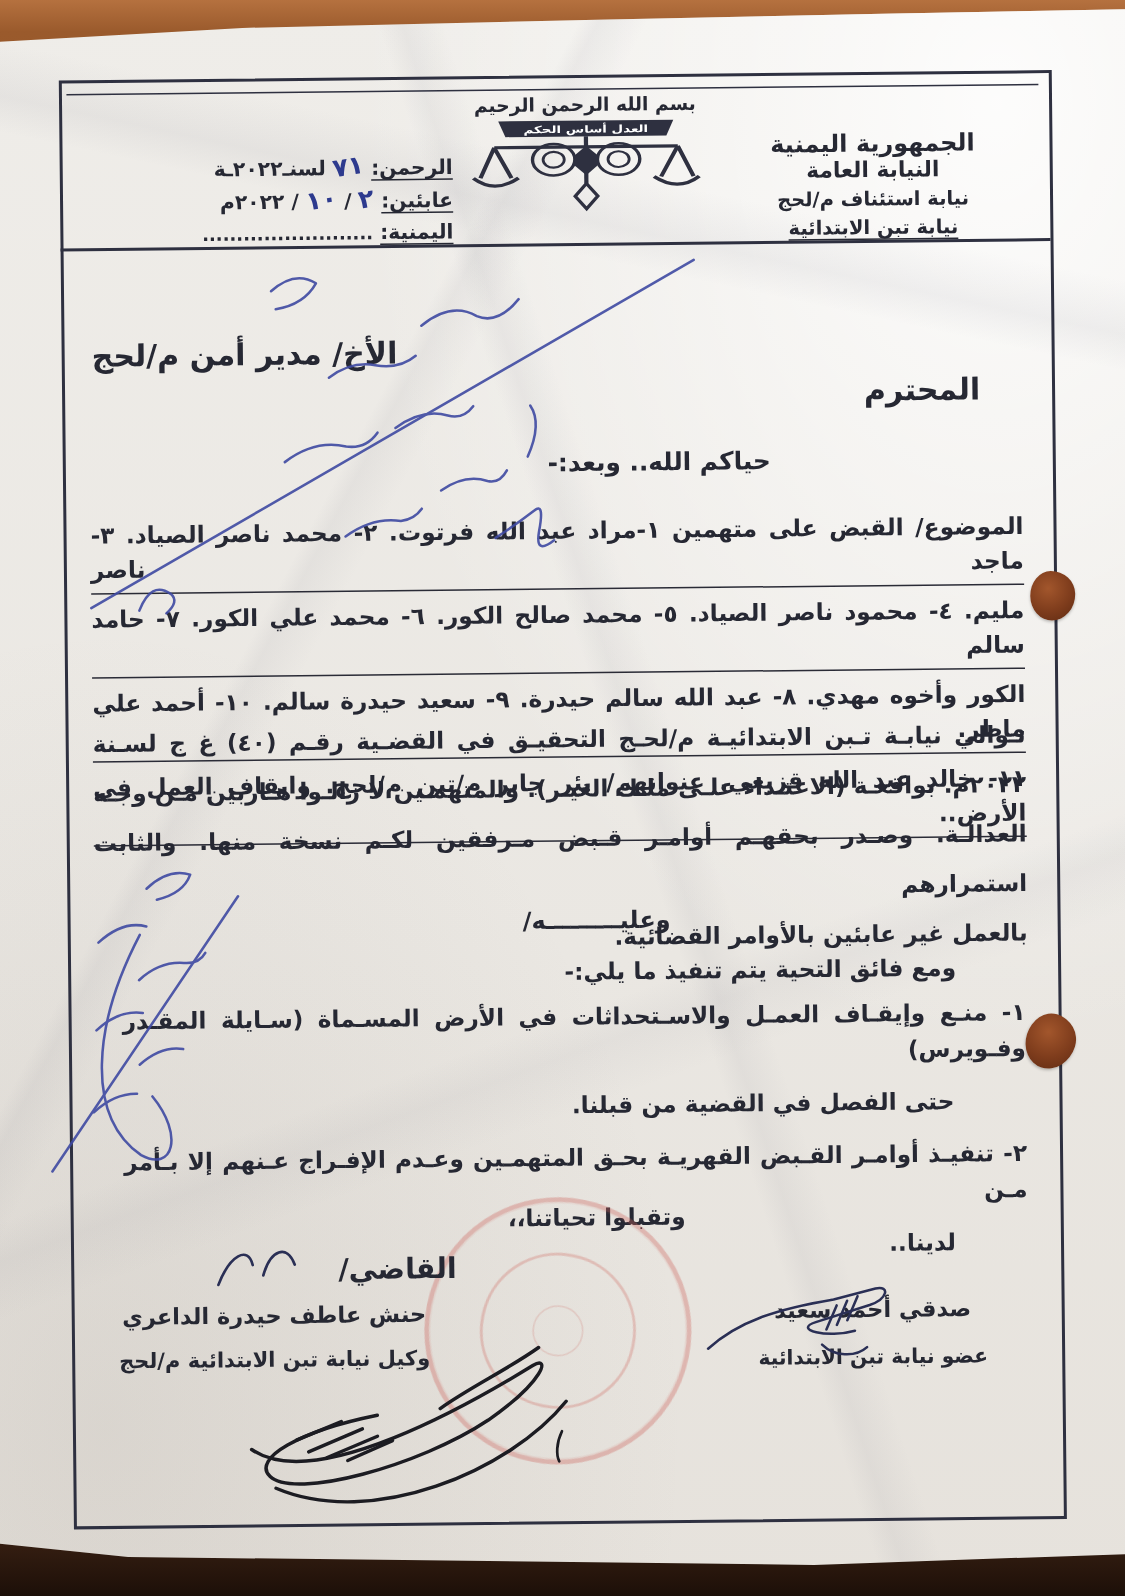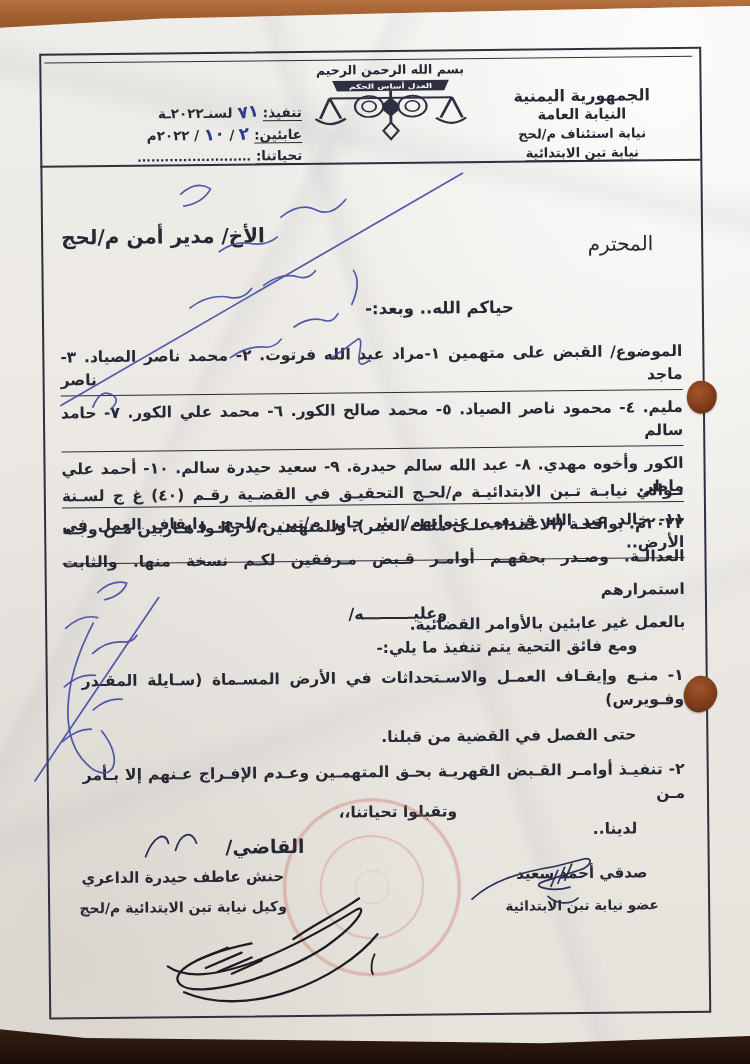--- a/index.html
+++ b/index.html
@@ -37,21 +37,21 @@
   .bismillah{font-size:12.5px;font-weight:800;letter-spacing:-1px;white-space:nowrap;}
   .hdr-left{position:absolute;left:60px;top:94px;width:252px;font-size:13.5px;font-weight:bold;line-height:21px;}
   .hdr-left .lab{text-decoration:underline;text-underline-offset:3px;}
   .hand{color:#2d3a8e;font-weight:bold;}
   .hand-num{display:inline-block;font-size:17px;transform:rotate(-8deg);letter-spacing:2px;}
   .dots{letter-spacing:1px;font-size:12px;}
 
   
   .addr-row{position:absolute;left:70px;top:216px;width:622px;display:flex;flex-direction:row-reverse;justify-content:space-between;}
   .addr-to{font-size:20px;font-weight:800;}
-  .addr-hon{font-size:20px;font-weight:400;margin-right:30px;margin-top:12px;}
+  .addr-hon{font-size:20px;font-weight:700;margin-right:30px;margin-top:28px;}
 
   .greeting{position:absolute;left:70px;top:293px;width:622px;text-align:right;padding-left:0;
             font-size:16.5px;font-weight:800;}
   .greet-inner{padding-left:165px;}
 
   
   .subject{position:absolute;left:68px;top:337px;width:622px;font-size:15.5px;font-weight:bold;}
   .subject .ln{line-height:23px;padding-bottom:3px;border-bottom:1.7px solid #2a2b36;margin-bottom:6px;
                text-align:justify;text-align-last:justify;white-space:normal;}
   .bodytxt{position:absolute;left:68px;top:471px;width:622px;font-size:15.5px;font-weight:bold;}
@@ -138,34 +138,34 @@
             <circle cx="108" cy="39" r="15" stroke="#2e3040" stroke-width="2.4" fill="none"></circle>
             <circle cx="108" cy="39" r="7.5" stroke="#2e3040" stroke-width="2" fill="none"></circle>
             <path d="M85,26 l-8,9 v10 l8,9 8,-9 v-10 z" fill="#2e3040"></path>
             <path d="M85,62 l-8,12 8,12 8,-12 z" stroke="#2e3040" stroke-width="2.6" fill="none"></path>
           </g>
         </svg>
       </div>
 
       <div class="hdr-left rtl">
         <div>
-          <span class="lab">تنفيذ:</span>
+          <span class="lab">الرحمن:</span>
           <span class="hand hand-num">٧١</span>
           <span>لسنـ٢٠٢٢ـة</span>
         </div>
         <div>
           <span class="lab">عابئين:</span>
           <span class="hand hand-num">٢</span>
           <span>/</span>
           <span class="hand hand-num">١٠</span>
           <span>/</span>
           <span>٢٠٢٢م</span>
         </div>
         <div>
-          <span class="lab">تحياتنا:</span>
+          <span class="lab">اليمنية:</span>
           <span class="dots">.........................</span>
         </div>
       </div>
 
       <div class="addr-row rtl">
         <div class="addr-to">الأخ/ مدير أمن م/لحج</div>
         <div class="addr-hon">المحترم</div>
       </div>
 
       <div class="greeting rtl">

